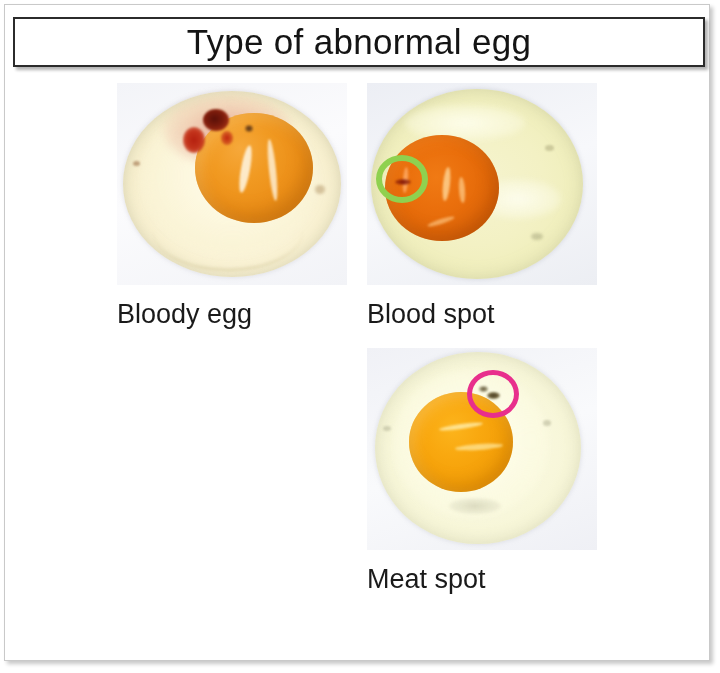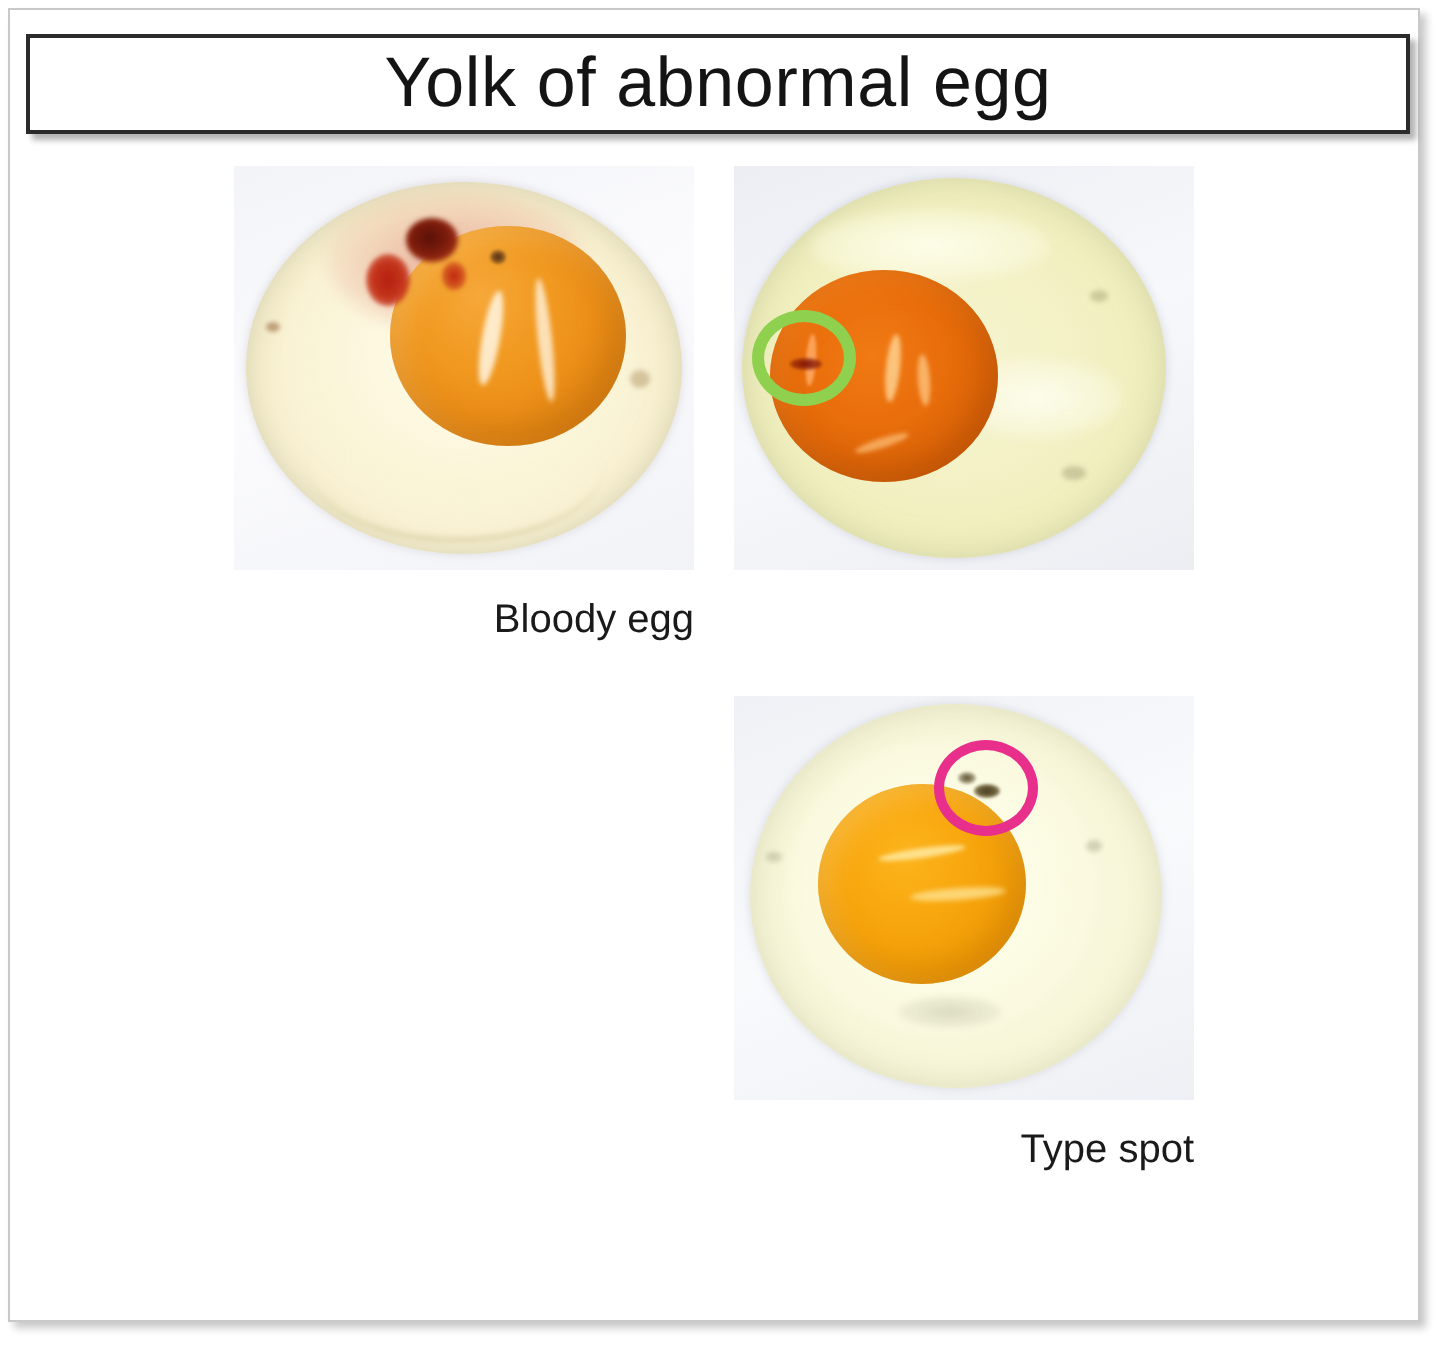--- a/index.html
+++ b/index.html
@@ -301,34 +301,34 @@
     left: 100px; top: 22px;
     width: 52px; height: 48px;
     border: 5px solid #e82f8c;
     border-radius: 50%;
     box-sizing: border-box;
   }
 
   
   .caption {
     margin-top: 14px;
-    text-align: right;
-    font-size: 20px;
+    text-align: left;
+    font-size: 27px;
     color: #1a1a1a;
     line-height: 1.18;
     white-space: pre-line;
   }
 </style>
 </head>
 <body>
 
 <div class="figure-frame">
 
   <div class="title-box">
-    <div class="title-text">Yolk of abnormal egg</div>
+    <div class="title-text">Type of abnormal egg</div>
   </div>
 
   <div class="panel-grid">
 
     <div class="panel panel-col-left panel-row-top">
       <div class="photo p1">
         <div class="dish p1-plate"></div>
         <div class="dish p1-albumen-inner"></div>
         <div class="dish p1-chalaza"></div>
         <div class="dish p1-bloodwash"></div>
@@ -353,34 +353,35 @@
         <div class="dish p2-yolk"></div>
         <div class="p2-yolk-gloss1"></div>
         <div class="p2-yolk-gloss2"></div>
         <div class="p2-yolk-gloss3"></div>
         <div class="dish p2-bloodstreak"></div>
         <div class="dish p2-bloodspot"></div>
         <div class="dish p2-speck1"></div>
         <div class="dish p2-speck2"></div>
         <div class="ring-green" style="border-color: rgb(143, 209, 79);"></div>
       </div>
+      <div class="caption">Blood spot</div>
     </div>
 
 
     <div class="panel panel-col-right panel-row-bottom">
       <div class="photo p4">
         <div class="dish p4-plate"></div>
         <div class="dish p4-alb-thick"></div>
         <div class="dish p4-yolk"></div>
         <div class="p4-yolk-gloss1"></div>
         <div class="p4-yolk-gloss2"></div>
         <div class="dish p4-meatspot2"></div>
         <div class="dish p4-meatspot"></div>
         <div class="dish p4-base-tex"></div>
         <div class="dish p4-speck1"></div>
         <div class="dish p4-speck2"></div>
         <div class="ring-magenta" style="border-color: rgb(232, 47, 140);"></div>
       </div>
-      <div class="caption">Type spot</div>
+      <div class="caption">Meat spot</div>
     </div>
 
   </div>
 </div>
 
 </body></html>

